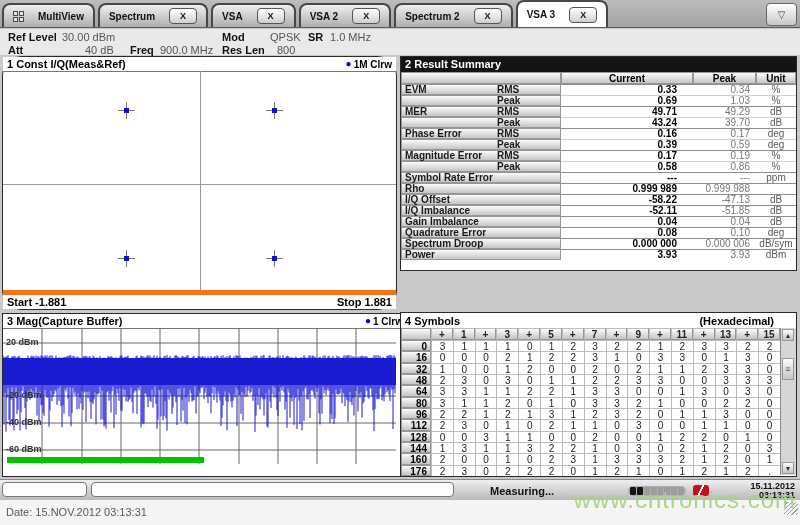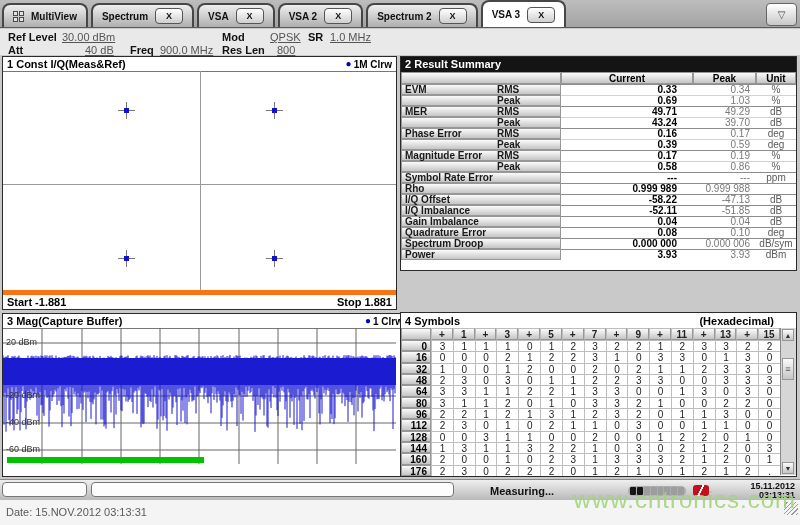--- a/index.html
+++ b/index.html
@@ -3,50 +3,50 @@
 <meta charset="utf-8">
 <style>
   html,body{margin:0;padding:0}
   body{width:800px;height:525px;position:relative;overflow:hidden;
        font-family:"Liberation Sans",sans-serif;background:#c9c9c9;}
 
   
   #tabbar{position:absolute;left:0;top:0;width:800px;height:28px;
           background:linear-gradient(#bdbdbd,#a3a3a3);border-bottom:1px solid #5a5a5a;
           display:flex;align-items:flex-end;padding-left:2px;box-sizing:border-box;}
-  .tab{height:22px;display:flex;align-items:center;gap:7px;padding:0 9px;
+  .tab{height:22px;display:flex;align-items:center;gap:14px;padding:0 9px;
        background:linear-gradient(#efefef,#aeaeae);border:2px solid #474747;border-bottom:none;
        border-radius:8px 8px 0 0;margin-right:3px;font-size:10px;font-weight:bold;color:#111;}
   .tab.active{background:#fff;height:25px;}
   .xbtn{width:26px;height:14px;background:linear-gradient(#ffffff,#cfcfcf);border:1px solid #555;
         border-radius:4px;font-size:9px;font-weight:bold;display:flex;align-items:center;justify-content:center;}
   .gridicon{display:grid;grid-template-columns:5px 5px;grid-template-rows:5px 5px;gap:1px;}
   .gridicon i{background:#e4e4e4;border:1px solid #4a4a4a;box-sizing:border-box;}
   #tab-overflow{position:absolute;right:3px;top:3px;width:29px;height:21px;
         background:linear-gradient(#ffffff,#c8c8c8);border:1px solid #666;border-radius:4px;
         display:flex;align-items:center;justify-content:center;font-size:10px;color:#446;}
 
   
   #infobar{position:absolute;left:0;top:29px;width:800px;height:26px;background:#e9e9e9;font-size:11px;}
   #infobar span{position:absolute;white-space:nowrap;}
   .il{font-weight:bold;color:#111;}
-  .iv{color:#555;text-decoration:underline;}
+  .iv{color:#555;}
 
   
   .panel{position:absolute;background:#fff;border:1px solid #2a2a2a;box-sizing:border-box;}
   .phead{height:14px;display:flex;align-items:center;justify-content:space-between;
          padding:0 4px;font-size:11px;font-weight:bold;background:#fff;border-bottom:1px solid #777;}
   .phead.dark{background:#141414;color:#fff;border-bottom:1px solid #141414;}
   .legend{display:flex;align-items:center;gap:2px;font-size:10px;font-weight:bold;}
   .legend .dot{color:#0000cc;font-size:10px;line-height:10px;}
   .pfoot{position:absolute;left:0;right:0;bottom:0;height:14px;display:flex;justify-content:space-between;
          align-items:center;padding:0 4px;font-size:11px;font-weight:bold;background:#fff;border-top:5px solid #f97316;}
 
   
-  #panel1{left:2px;top:56px;width:395px;height:254px;}
+  #panel1{left:2px;top:56px;width:395px;height:254px;border-radius:20px;}
   #const-plot{position:absolute;left:0;top:14px;width:393px;height:226px;}
   .axis-v{position:absolute;left:197px;top:0;width:1px;height:100%;background:#9a9a9a;}
   .axis-h{position:absolute;left:0;top:113px;width:100%;height:1px;background:#9a9a9a;}
   .cpoint{position:absolute;width:17px;height:17px;}
   .cpoint .h{position:absolute;left:0;top:8px;width:17px;height:1px;
              background:linear-gradient(90deg,#777 0 6px,transparent 6px 11px,#777 11px 17px);}
   .cpoint .v{position:absolute;left:8px;top:0;width:1px;height:17px;
              background:linear-gradient(#777 0 6px,transparent 6px 11px,#777 11px 17px);}
   .cpoint .c{position:absolute;left:6px;top:6px;width:5px;height:5px;background:#1111cc;}
 
@@ -62,21 +62,21 @@
   .rcell{border-top:1px solid #d2d2d2;}
   .grp .rcell{border-top:1px solid #8d8d8d;}
   .rcur{width:132px;text-align:right;padding-right:16px;font-weight:bold;color:#000;}
   .rpeak{width:63px;text-align:right;padding-right:6px;color:#787878;}
   .runit{width:40px;text-align:center;color:#5a5a5a;}
 
   
   #panel3{left:2px;top:313px;width:406px;height:164px;}
   #mag-plot{position:absolute;left:0;top:14px;width:393px;height:136px;}
   #mag-plot svg{position:absolute;left:0;top:0;}
-  .ylab{position:absolute;left:3px;font-size:9px;color:#333;z-index:3;}
+  .ylab{position:absolute;left:3px;font-size:9px;color:#333;z-index:3;font-weight:bold;}
   #greenbar{position:absolute;left:4px;bottom:1px;width:197px;height:6px;background:#00c300;z-index:4;}
 
   
   #panel4{left:400px;top:312px;width:397px;height:165px;}
   #sym-title{height:15px;display:flex;justify-content:space-between;align-items:center;
              padding:0 22px 0 4px;font-size:11px;font-weight:bold;border-bottom:none;}
   #sym-table{position:absolute;left:0;top:15px;right:16px;bottom:0;display:flex;flex-direction:column;}
   .srow{display:flex;flex:1;min-height:0;}
   .srow.shead{flex:0 0 12px;font-weight:bold;}
   .saddr{width:30px;flex:0 0 30px;text-align:right;padding-right:3px;font-size:10px;font-weight:bold;

